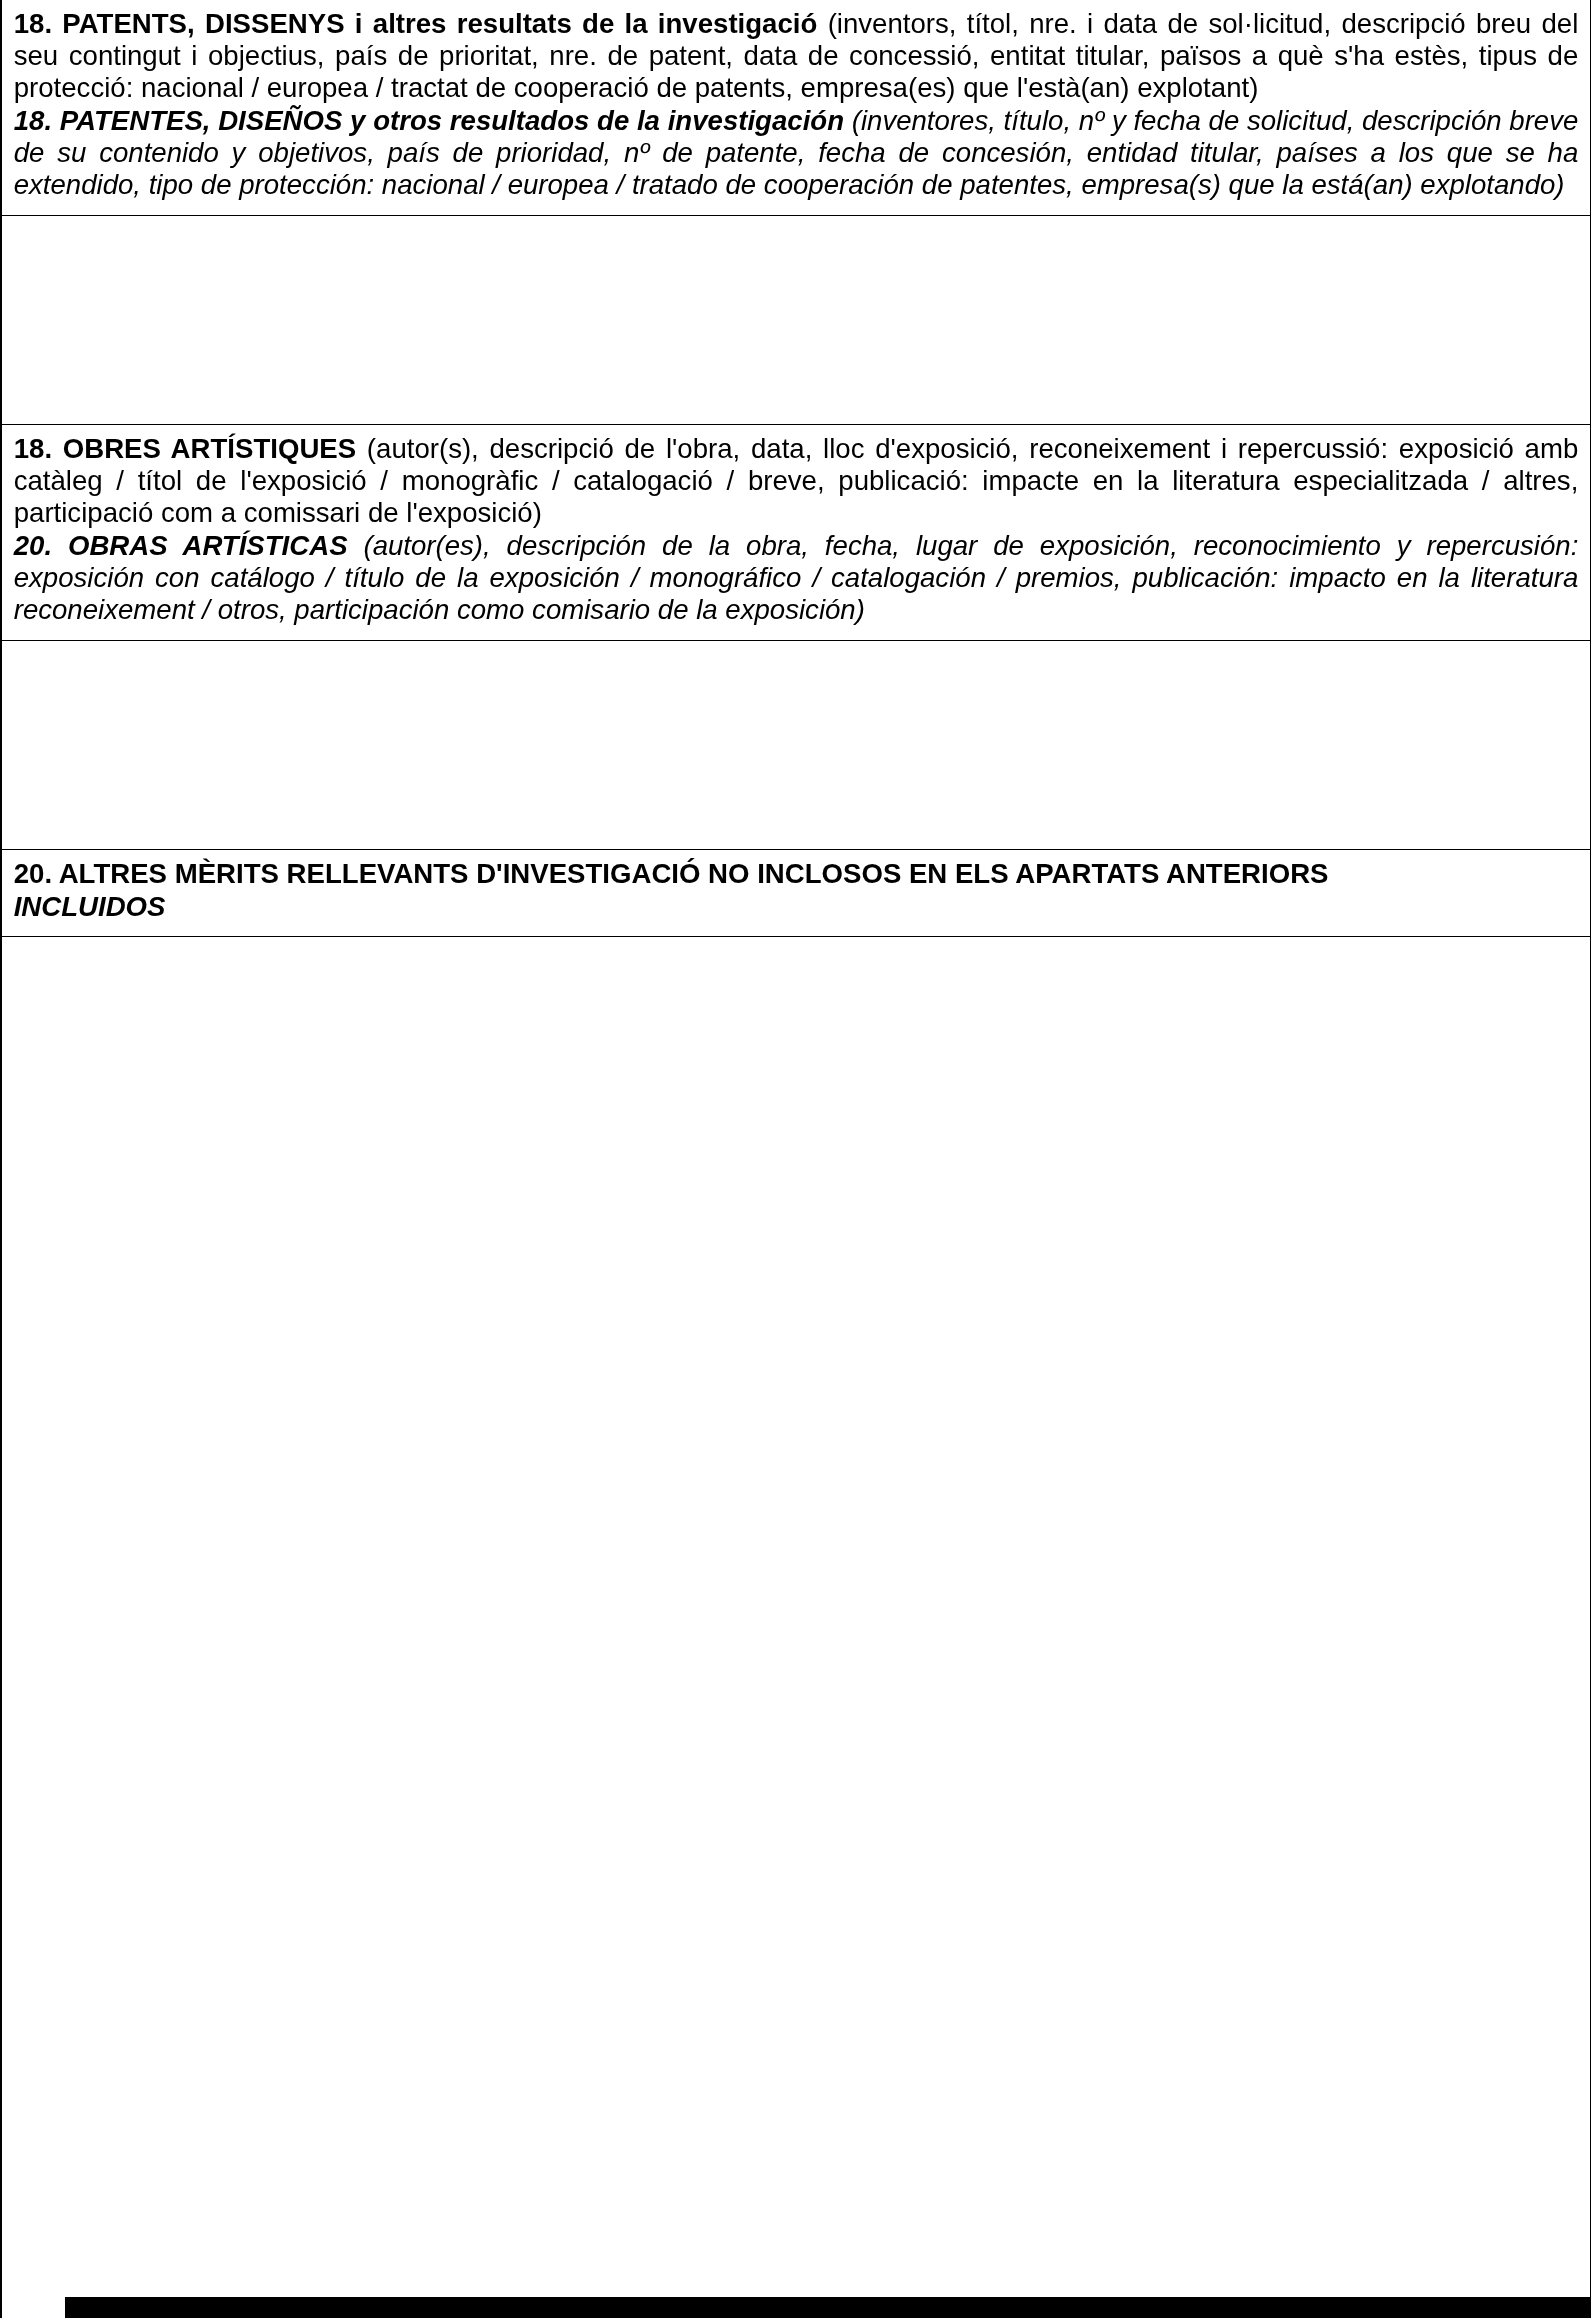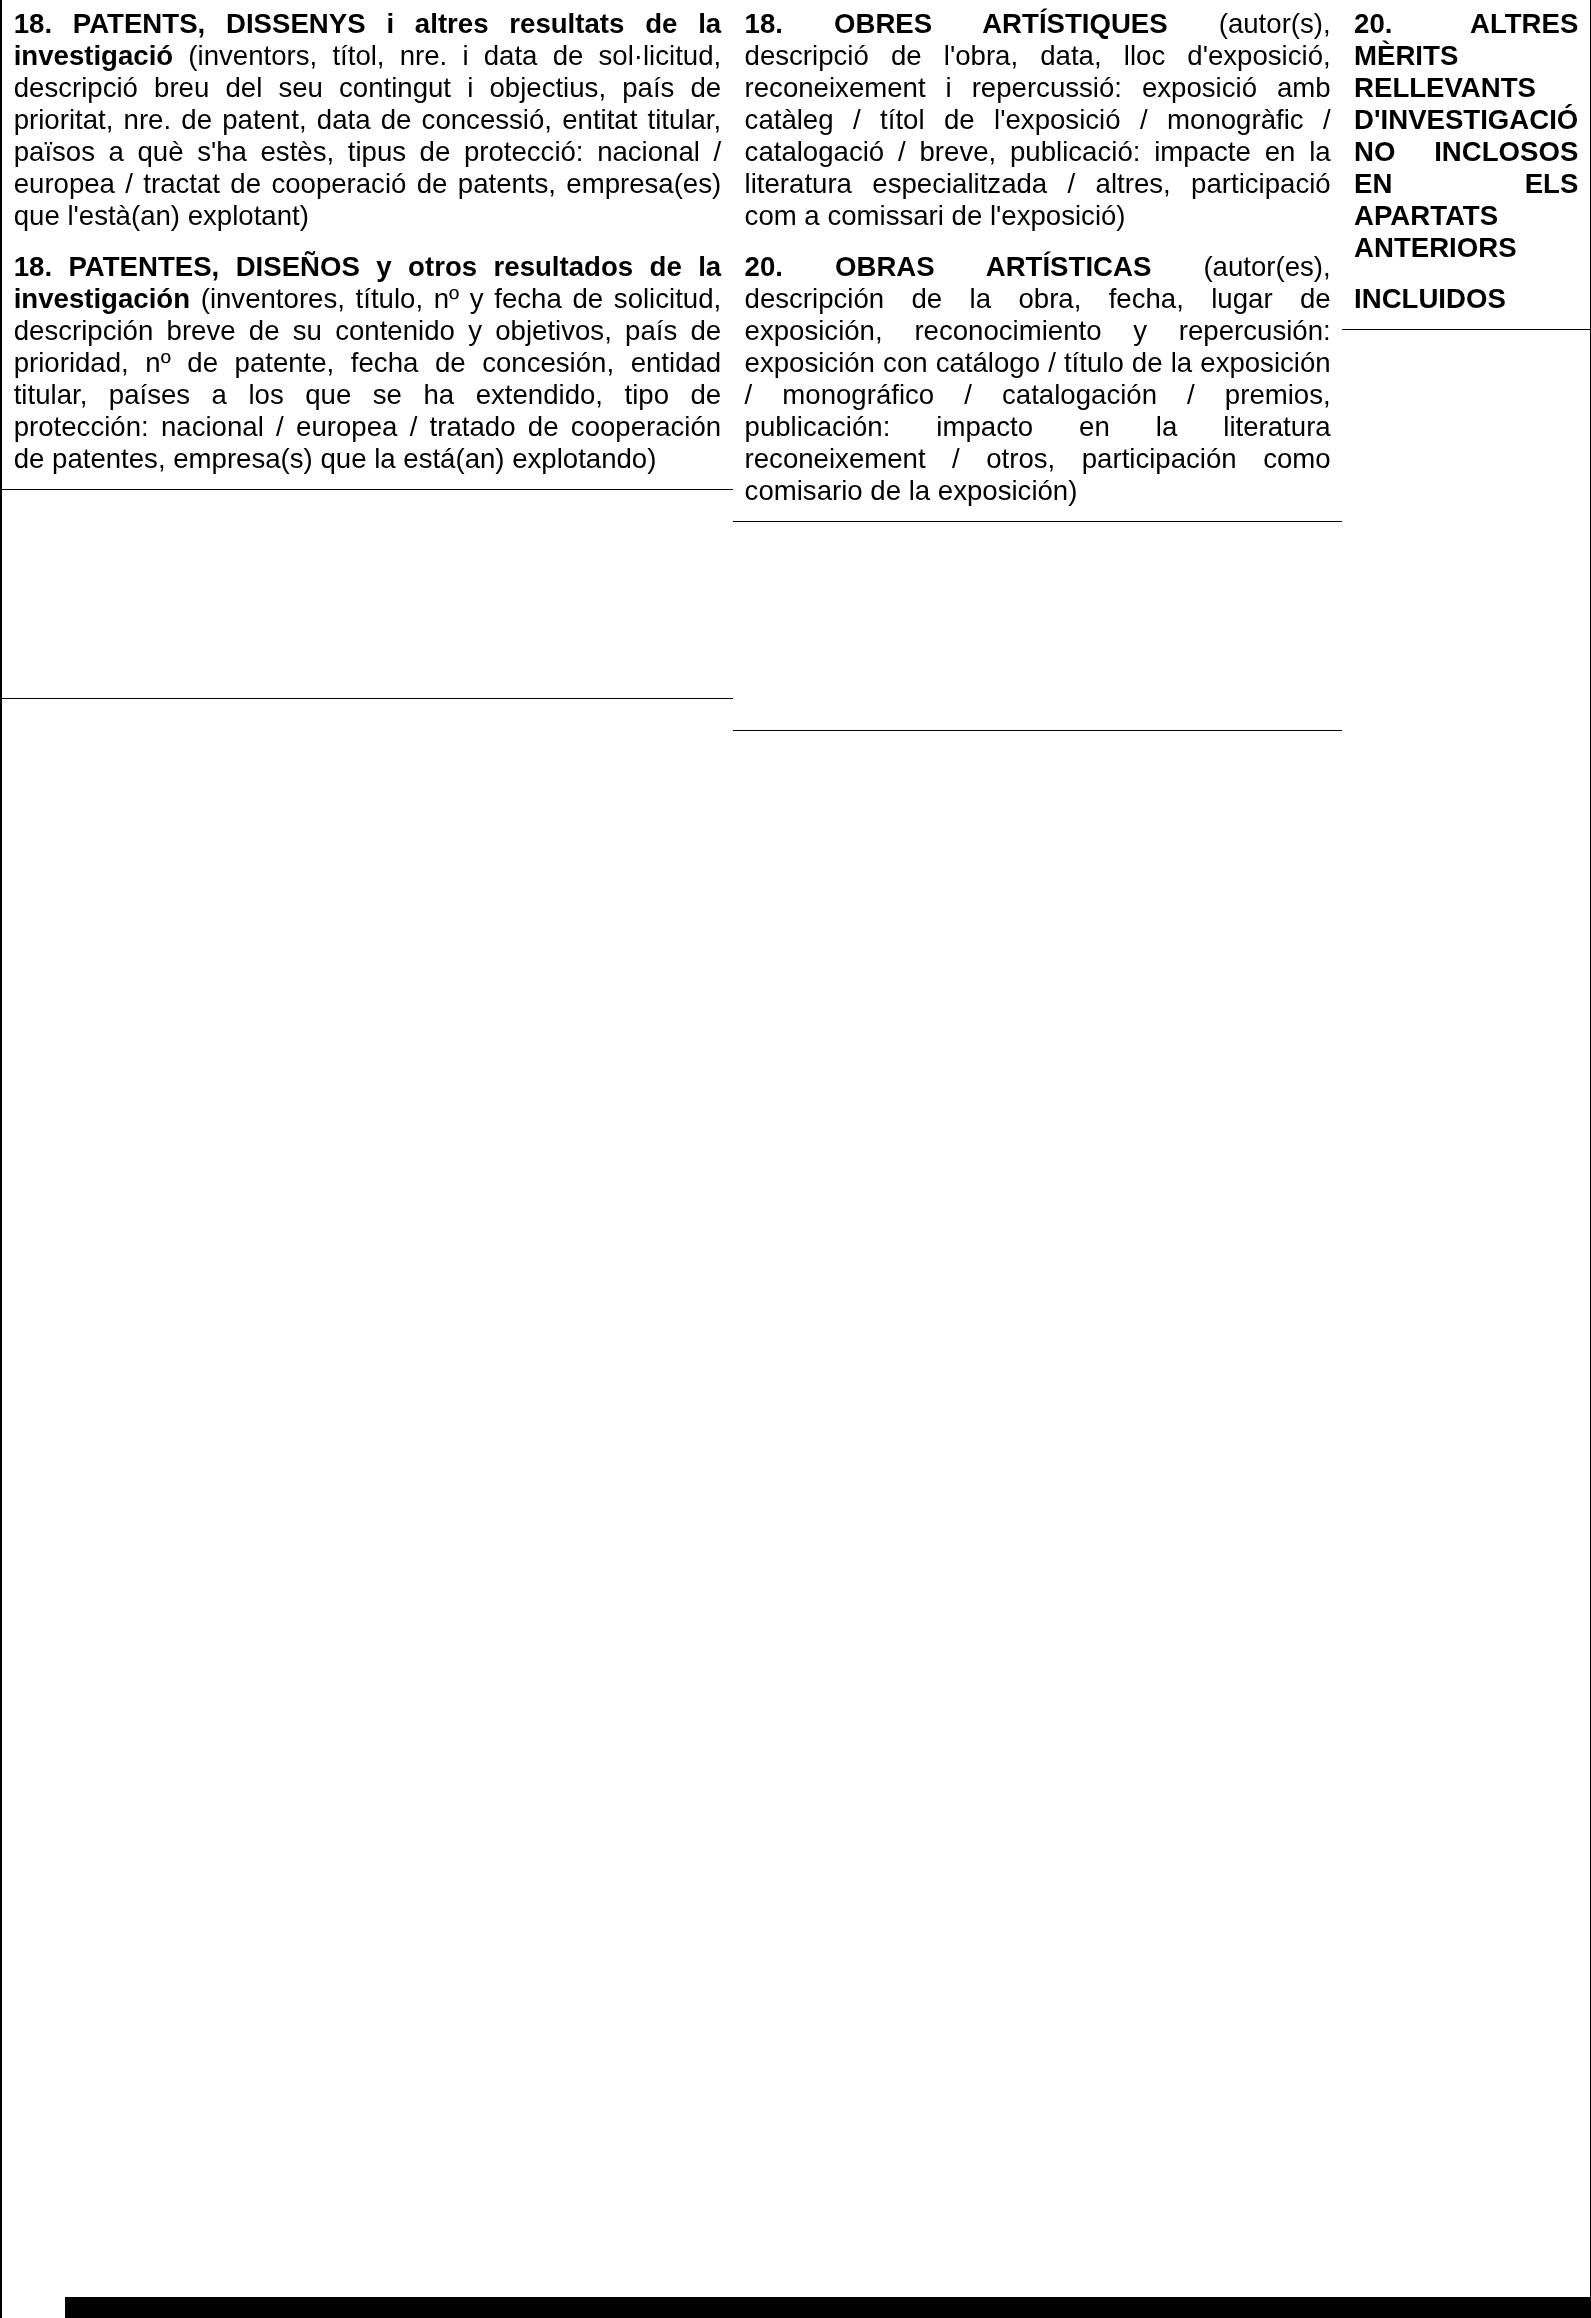--- a/index.html
+++ b/index.html
@@ -8,34 +8,34 @@
     width: 1592px;
     height: 2319px;
     font-family: "Liberation Sans", sans-serif;
     color: #000000;
   }
   .page {
     position: relative;
     width: 1592px;
     height: 2319px;
     display: flex;
-    flex-direction: row;
+    flex-direction: column;
     border-left: 2.5px solid #000000;
     border-right: 2.5px solid #000000;
     background: #ffffff;
     font-size: 27.6px;
     line-height: 32px;
   }
   .block { display: flex; flex-direction: column; }
   .block-20 { flex: 1 1 auto; }
   .cell { border-bottom: 1.7px solid #000000; background: #ffffff; }
   .header-cell { padding: 8.4px 11.7px 13.4px 11.7px; }
   .header-cell p { text-align: justify; }
   .p-ca { font-style: normal; }
-  .p-es { margin-top: 19px; }
+  .p-es { font-style: italic; margin-top: 1px; }
   .header-cell strong { font-weight: bold; }
   .bold-line { font-weight: bold; }
   .fill-cell { height: 209px; }
   .fill-last { flex: 1 1 auto; border-bottom: none; }
   .just-first {
     display: block;
     text-align: justify;
     text-align-last: justify;
   }
   .bottom-bar {

